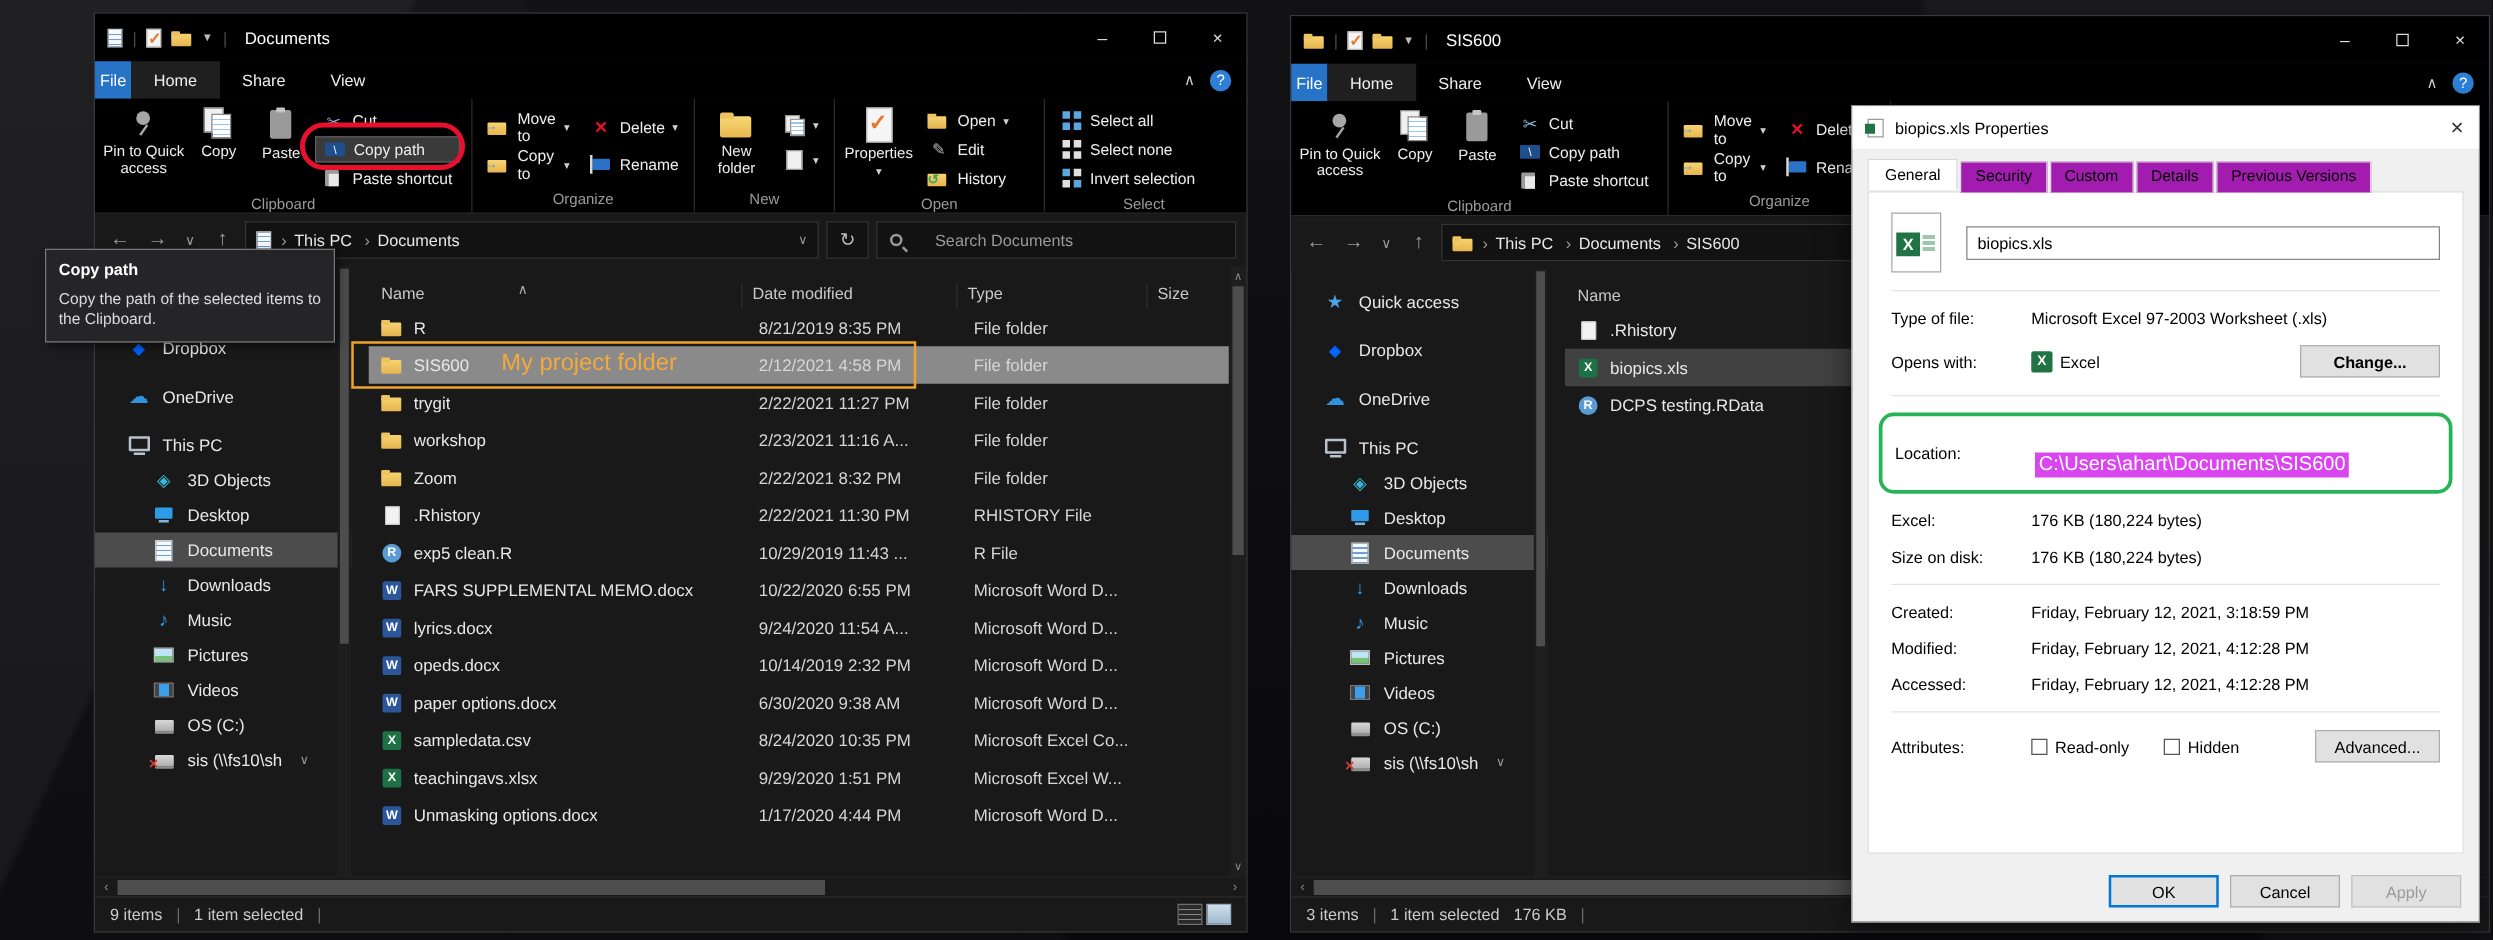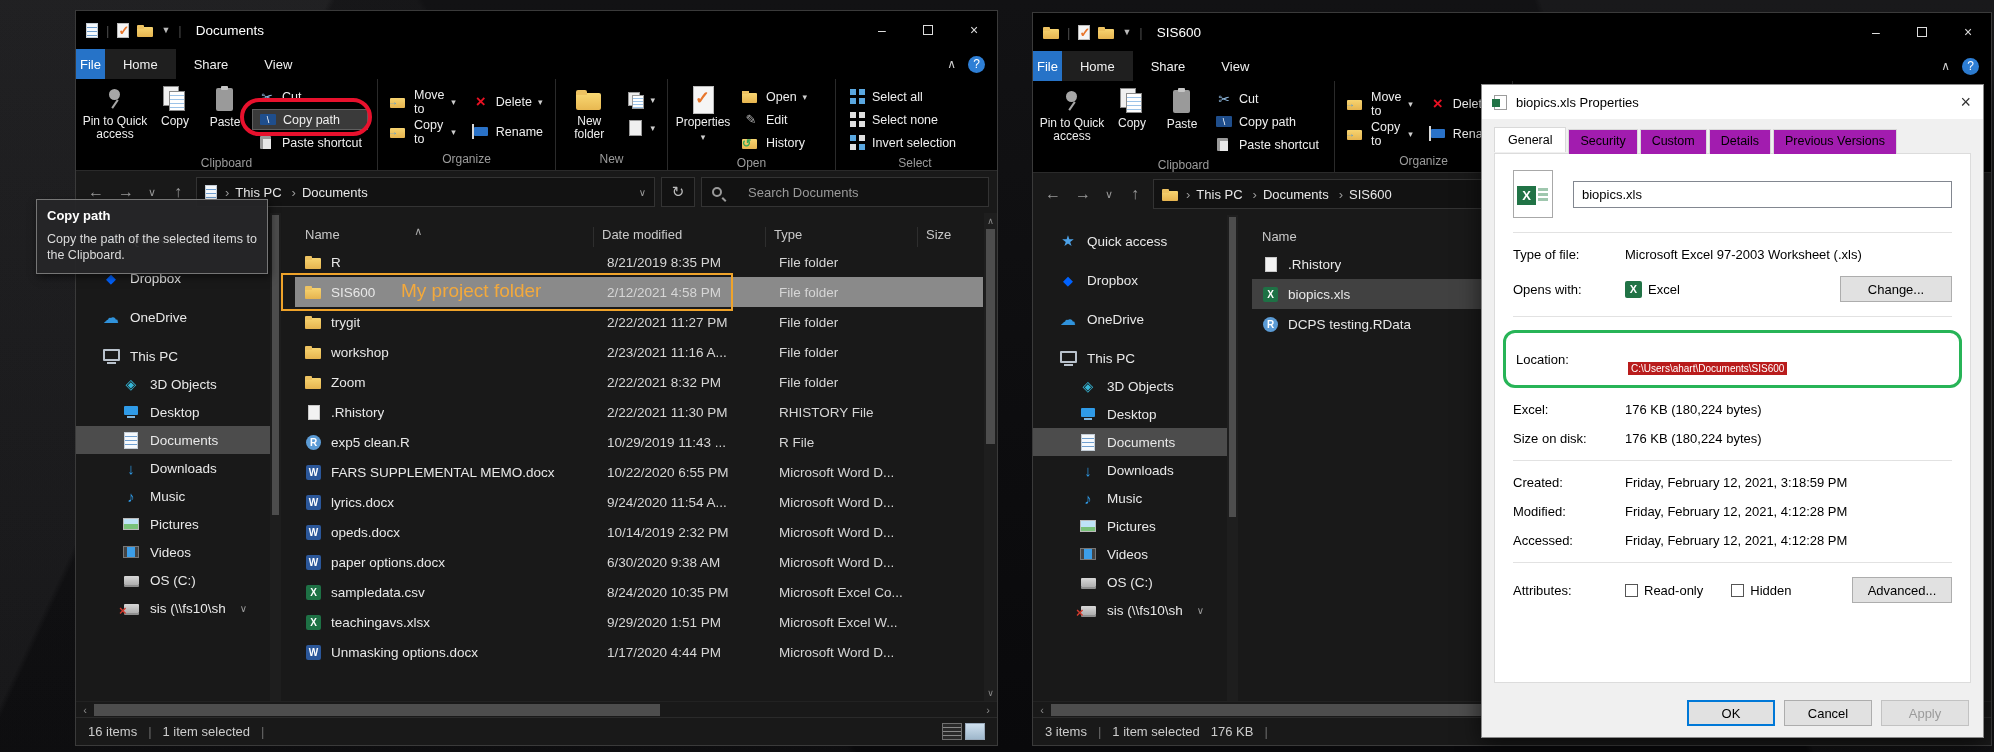--- a/index.html
+++ b/index.html
@@ -218,25 +218,25 @@
   .namerow { margin-top:2px; }
   .xlicon-big { width:40px; height:48px; background:#fff; border:1px solid #a8a8a8; position:relative; flex:none; margin-right:14px; }
   .xlicon-big::before { content:"X"; position:absolute; left:3px; top:15px; width:19px; height:19px; background:#217346; color:#fff;
                         font-weight:bold; font-size:13px; display:flex; align-items:center; justify-content:center; }
   .xlicon-big::after { content:""; position:absolute; right:4px; top:17px; width:10px; height:15px;
                        background:repeating-linear-gradient(180deg,#9fc7ae 0 3px,#fff 3px 5px); }
   .dinput { flex:1; height:27px; border:1px solid #828790; padding:0 8px; font-size:13px; font-family:inherit; color:#000; background:#fff; }
   .xl-app { width:17px; height:17px; background:#217346; color:#fff; font-size:11px; font-weight:bold;
             display:inline-flex; align-items:center; justify-content:center; flex:none; border-radius:2px; }
   .dbtn { min-width:88px; height:26px; background:#e1e1e1; border:1px solid #adadad; font-size:13px; font-family:inherit; color:#000; padding:0 10px; }
-  .dbtn.change { margin-left:auto; min-width:112px; }
+  .dbtn.change { margin-left:auto; min-width:112px;font-weight:bold; }
   .dbtn.adv { margin-left:auto; min-width:100px; }
   .greenbox { border:3px solid #27b457; border-radius:12px; margin:10px -10px; padding:1px 10px; }
   .greenbox .drow { margin:9px 0; }
-  .loc { background:#b91c1c; color:#fff; padding:1px 3px; font-size:10px; white-space:nowrap;margin-top:19px; }
+  .loc { background:#d946ef; color:#fff; padding:1px 3px; font-size:16px; white-space:nowrap;margin-top:19px; }
   .cb { width:13px; height:13px; border:1px solid #555; background:#fff; display:inline-block; flex:none; }
   .cb.second { margin-left:22px; }
   .dfoot { position:absolute; bottom:11px; right:14px; display:flex; gap:9px; }
   .dbtn.ok { border:2px solid #0078d7; }
   .dbtn.apply { color:#9b9b9b; border-color:#c2c2c2; }
 </style>
 </head>
 <body>
 
 <div class="win" id="leftwin">
@@ -693,21 +693,21 @@
 
   <div class="hscroll">
     <span class="harrow">‹</span>
     <div class="htrack">
         <div class="hthumb" style="width:64%"></div>
       </div>
     <span class="harrow">›</span>
   </div>
 
   <div class="status">
-    <span>16 items</span>
+    <span>9 items</span>
     <span class="ssep">|</span>
     <span>1 item selected</span>
     <span class="ssep">|</span>
     <span class="viewicons">
       <span class="vicon1"></span>
       <span class="vicon2"></span>
     </span>
   </div>
 </div>
 

